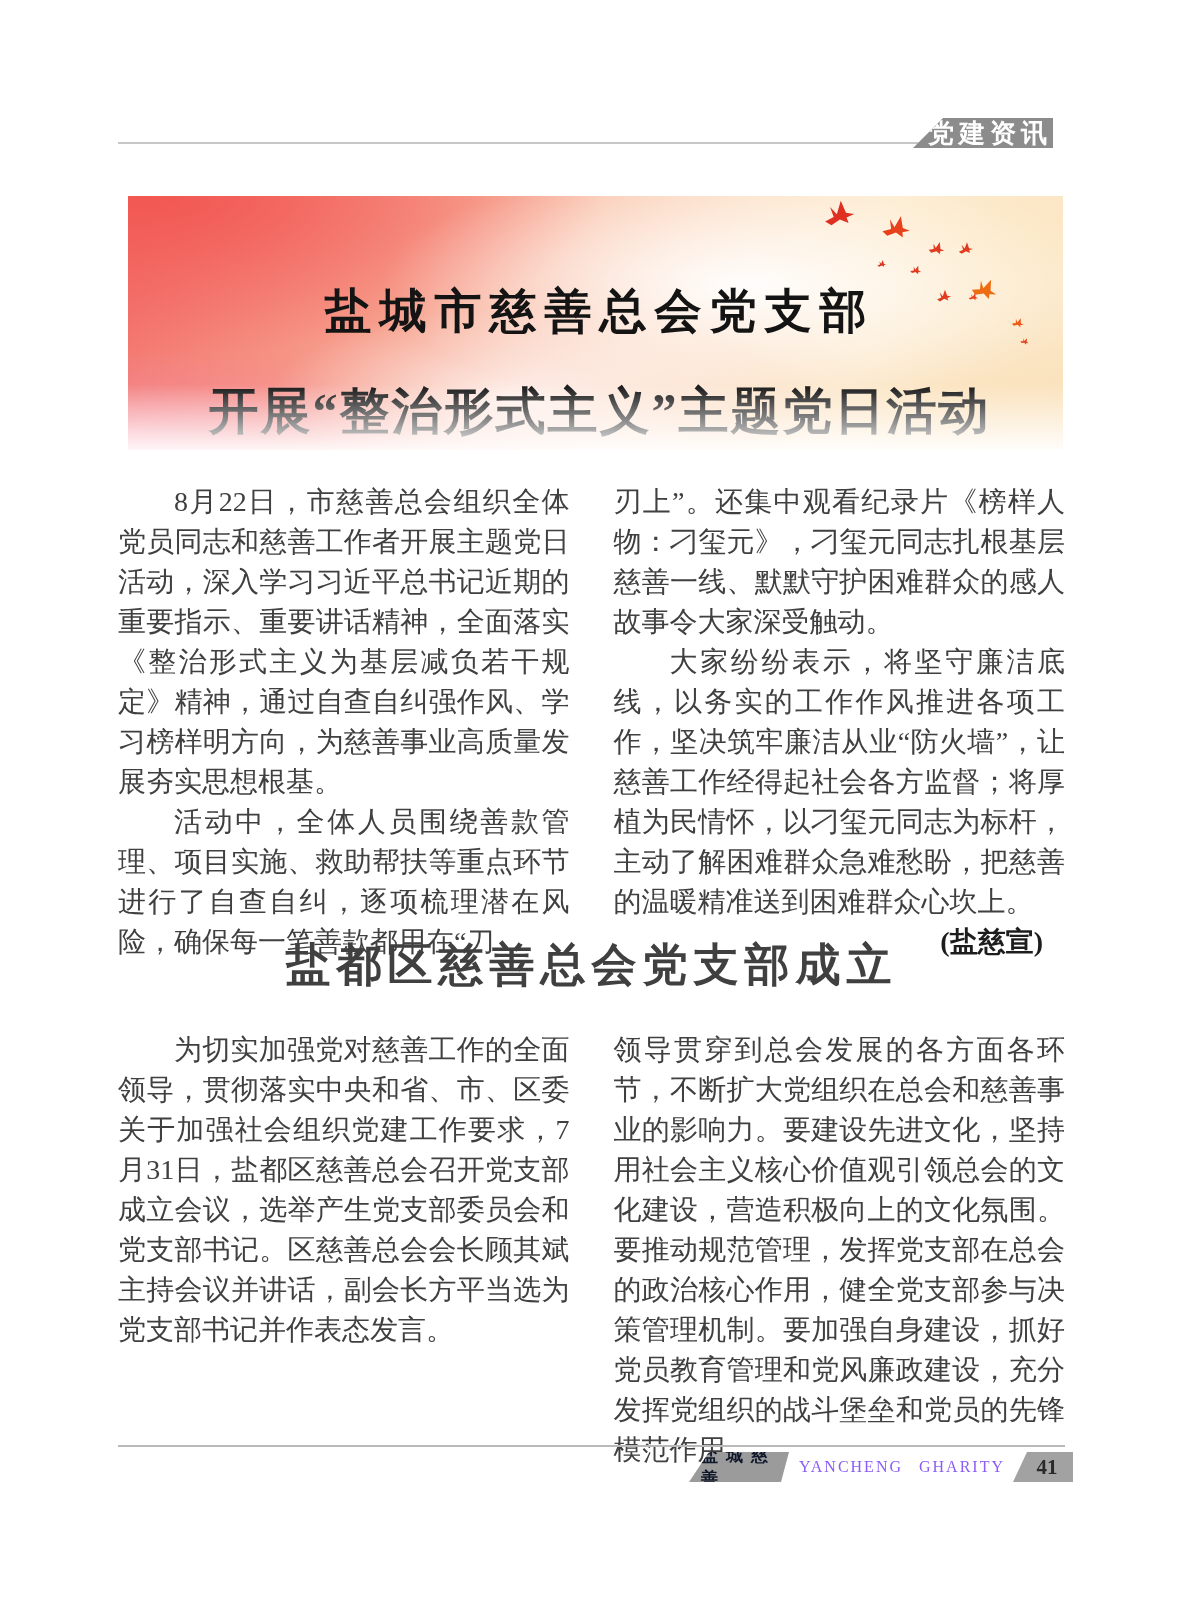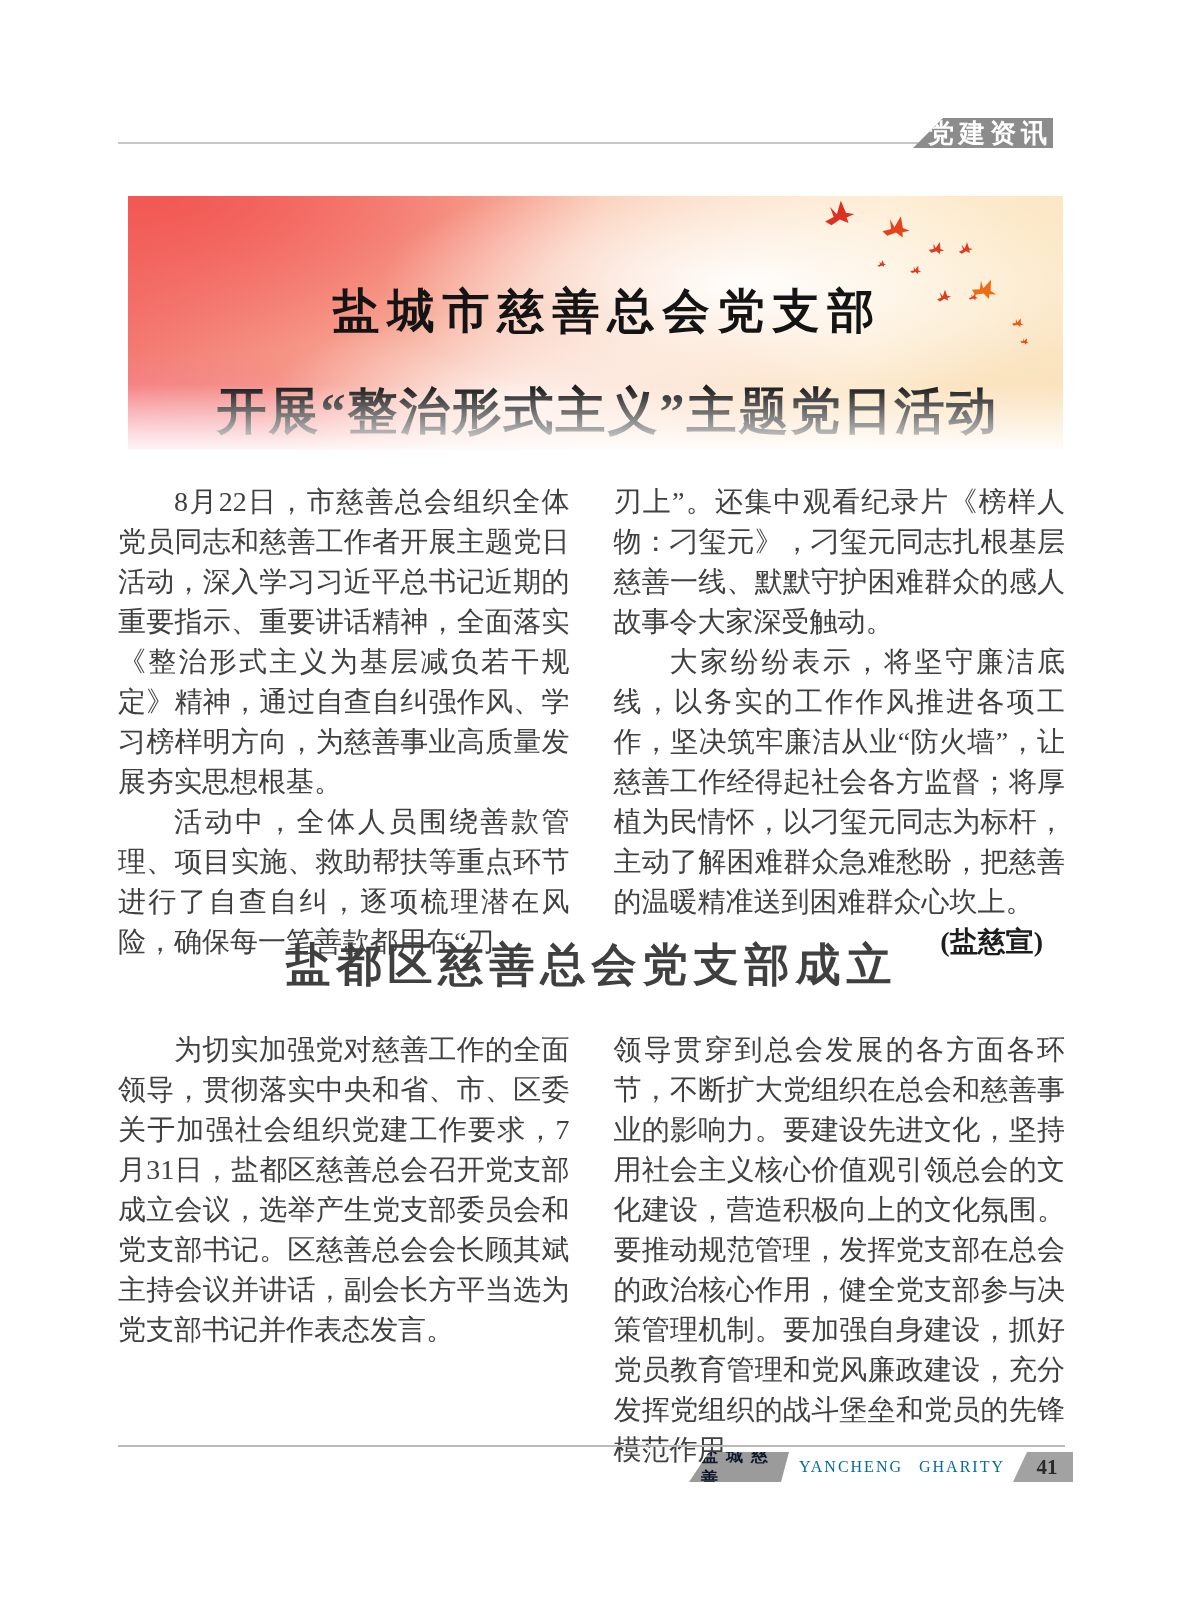--- a/index.html
+++ b/index.html
@@ -37,21 +37,21 @@
       radial-gradient(70% 90% at 2% 0%, #f25753 0%, rgba(242,87,83,0) 70%),
       radial-gradient(50% 60% at 2% 100%, #f590a0 0%, rgba(245,144,160,0) 65%),
       linear-gradient(100deg,#f3766f 0%, #f7a592 30%, #fbd3ba 55%, #fdecd4 78%, #fbe7c6 100%);
   }
   .banner-fade{
     position:absolute;left:0;right:0;bottom:0;height:66px;
     background:linear-gradient(to bottom, rgba(255,255,255,0), rgba(255,255,255,.92));
   }
   .doves{position:absolute;left:0;top:0;width:935px;height:254px;}
   .banner-title1,.banner-title2{
-    position:absolute;left:12px;width:100%;text-align:center;
+    position:absolute;left:4px;width:100%;text-align:center;
     color:#141414;font-weight:bold;line-height:1;white-space:nowrap;
   }
   .banner-title1{top:92px;font-size:47px;letter-spacing:8px;}
   .banner-title2{top:190px;font-size:50px;letter-spacing:2px;}
   
   .cols{
     position:absolute;left:118px;width:947px;
     display:flex;gap:44px;
   }
   .col{
@@ -86,21 +86,21 @@
     clip-path:polygon(20px 0, 100% 0, calc(100% - 8px) 100%, 0 100%);
     display:flex;align-items:center;justify-content:center;
   }
   .footer-brand span{
     font-family:"Liberation Sans","DejaVu Sans",sans-serif;
     color:#0f172a;font-size:17px;font-weight:600;letter-spacing:8px;
     padding-left:12px;
   }
   .footer-en{
     margin-left:10px;margin-right:8px;
-    color:#0369a1;font-size:16px;letter-spacing:2px;word-spacing:10px;
+    color:#8b5cf6;font-size:16px;letter-spacing:2px;word-spacing:10px;
     font-family:"Liberation Serif","DejaVu Serif",serif;
     white-space:nowrap;
   }
   .footer-page{
     width:60px;height:30px;background:#a2a2a2;
     clip-path:polygon(14px 0, 100% 0, 100% 100%, 0 100%);
     display:flex;align-items:center;justify-content:center;
   }
   .footer-page span{
     color:#2a2a2a;font-size:21px;font-weight:bold;padding-left:8px;

